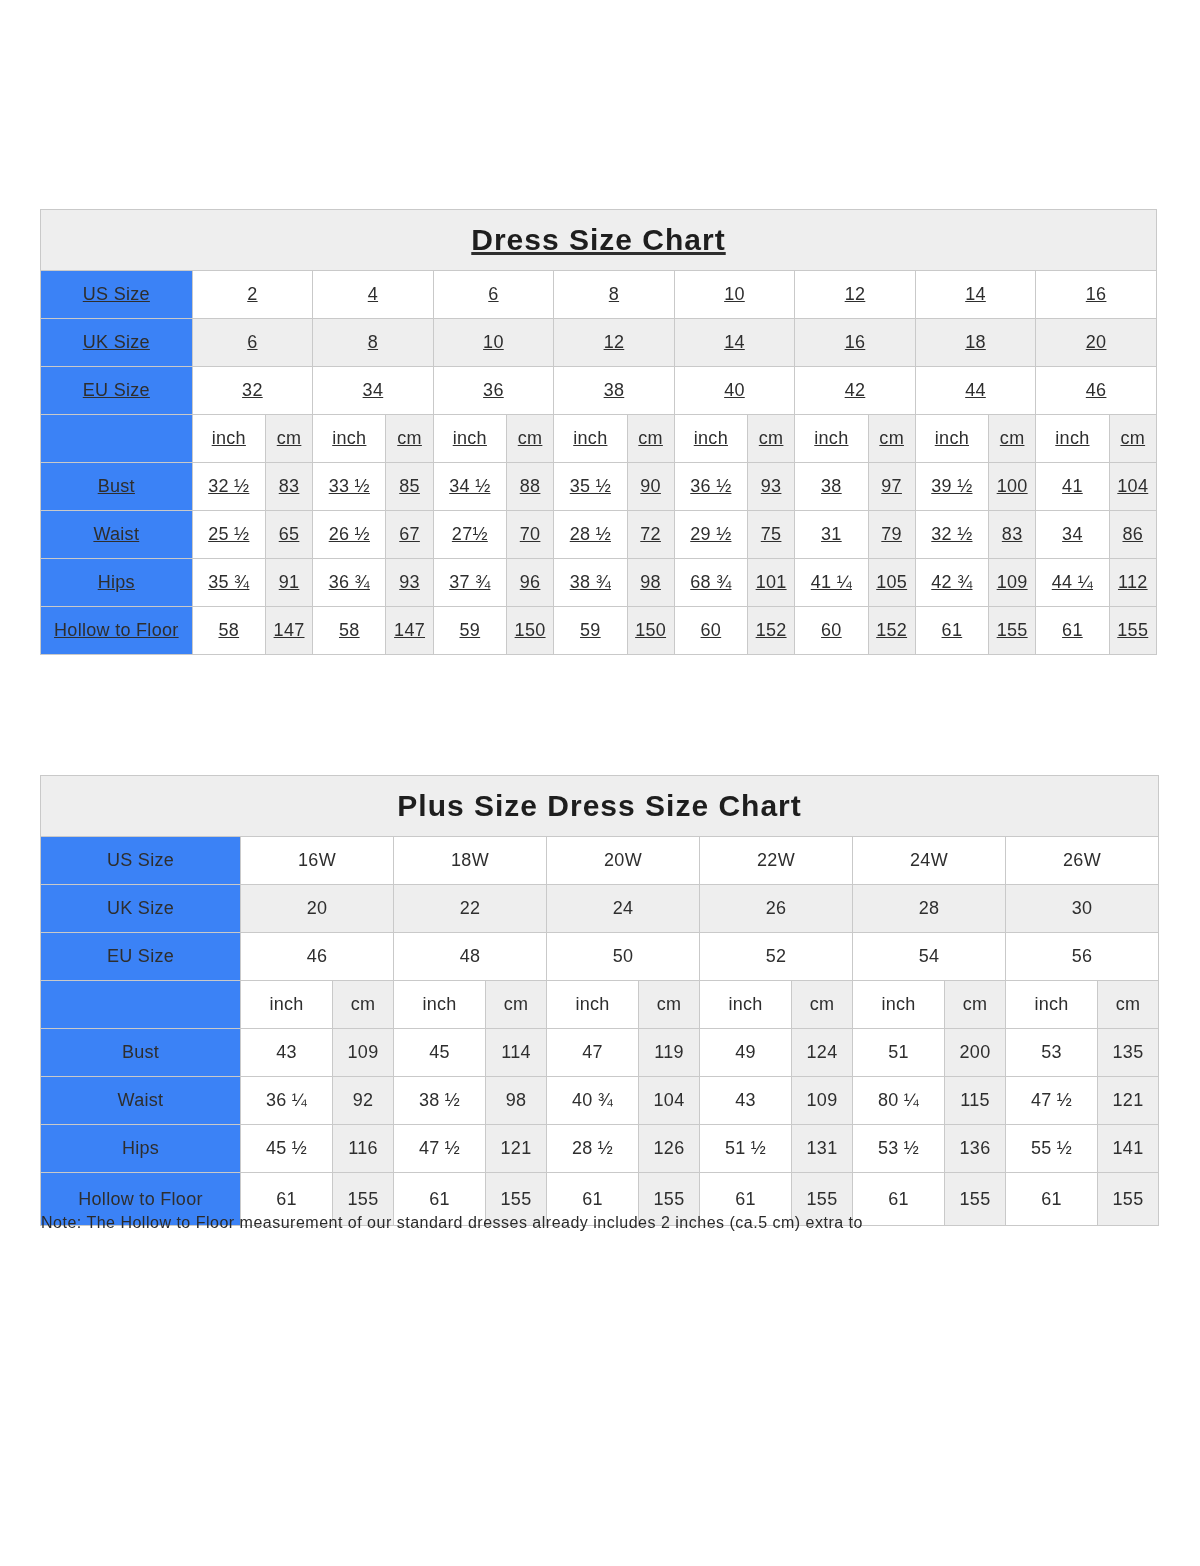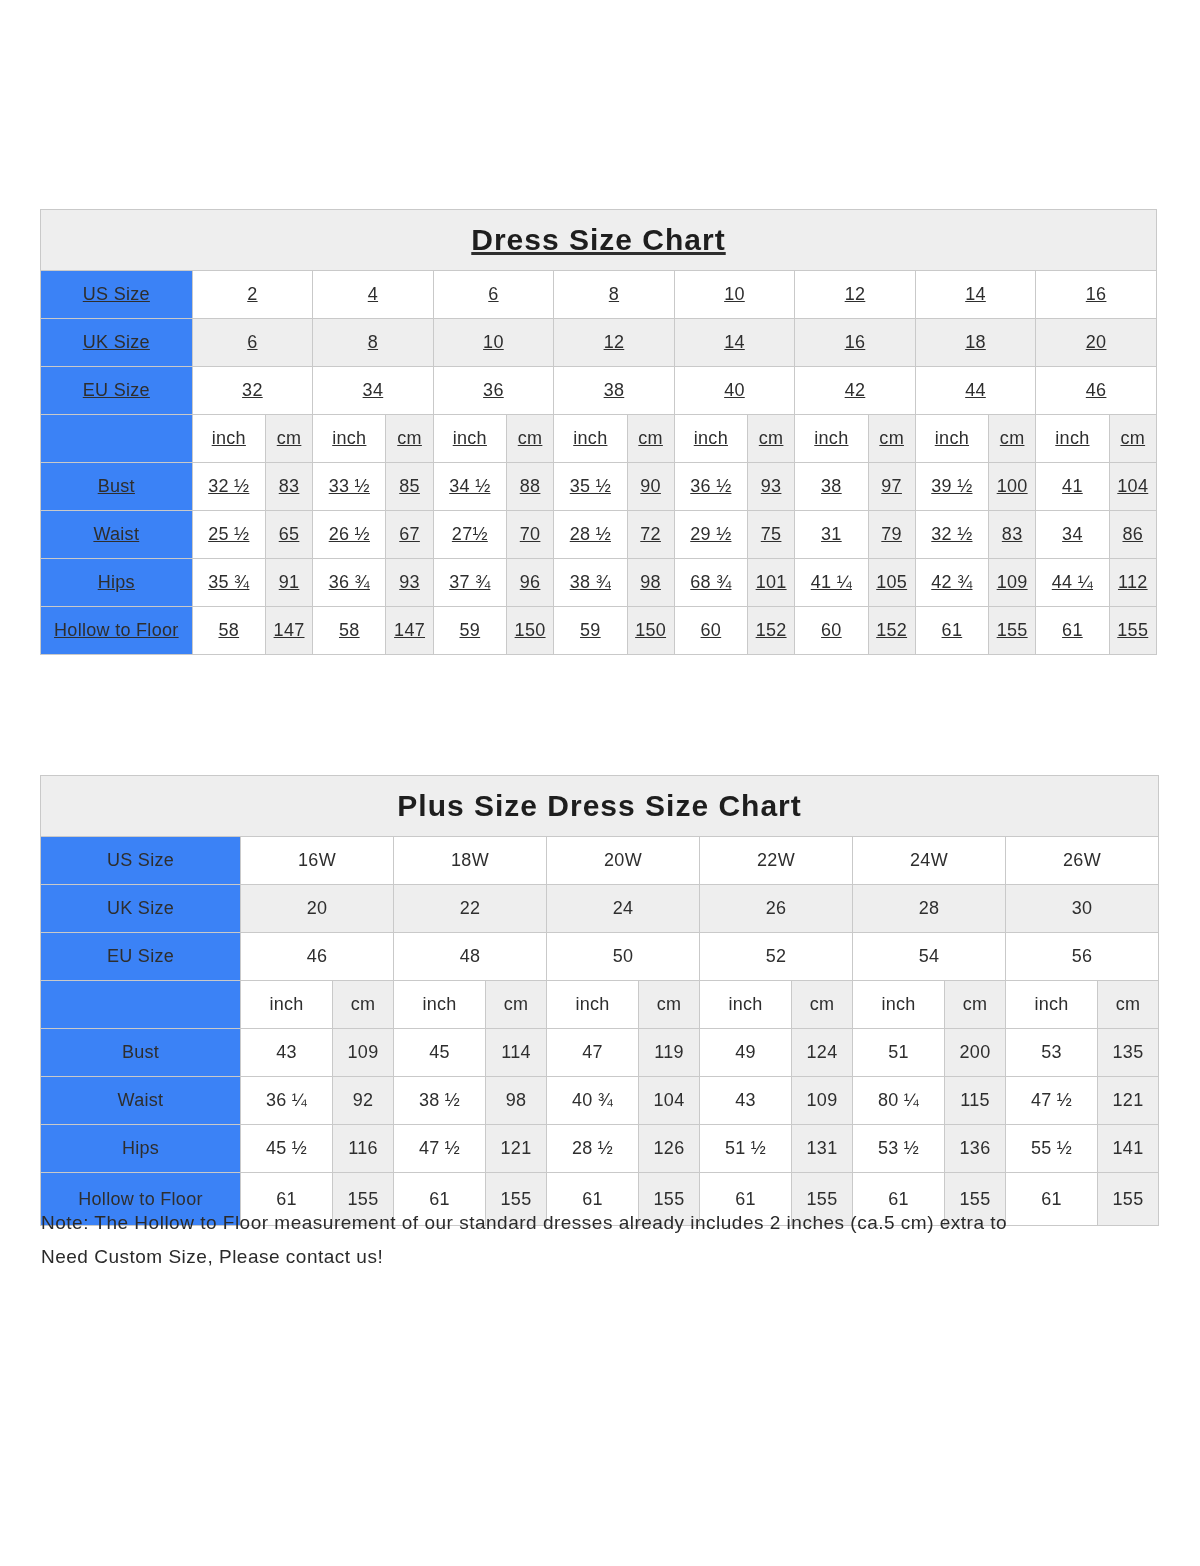--- a/index.html
+++ b/index.html
@@ -42,21 +42,21 @@
   td.shade { background: #eeeeee; }
   td.lbl { background: #3b82f6; }
   #plus-table tr.hollow-row td { height: 52px; }
   .t1-lbl { width: 151px; } .t1-in { width: 73px; } .t1-cm { width: 47px; }
   .t2-lbl { width: 200px; } .t2-in { width: 92px; } .t2-cm { width: 61px; }
   .note-block {
     position: absolute;
     left: 41px;
     top: 1206px;
     width: 1130px;
-    font-size: 19px;
+    font-size: 16px;
     letter-spacing: 0.5px;
     line-height: 34px;
     color: #2a2a2a;
   }
   .note-line { white-space: nowrap; }
 </style>
 </head>
 <body>
 
 <div class="sheet">
@@ -336,16 +336,15 @@
       <td>61</td>
       <td class="shade">155</td>
       <td>61</td>
       <td class="shade">155</td>
     </tr>
   </tbody>
     </table>
 
   <div class="note-block">
     <div class="note-line">Note: The Hollow to Floor measurement of our standard dresses already includes 2 inches (ca.5 cm) extra to</div>
-    <div class="note-line">Need Custom Size, Please contact us!</div>
   </div>
 
 </div>
 
 </body></html>

